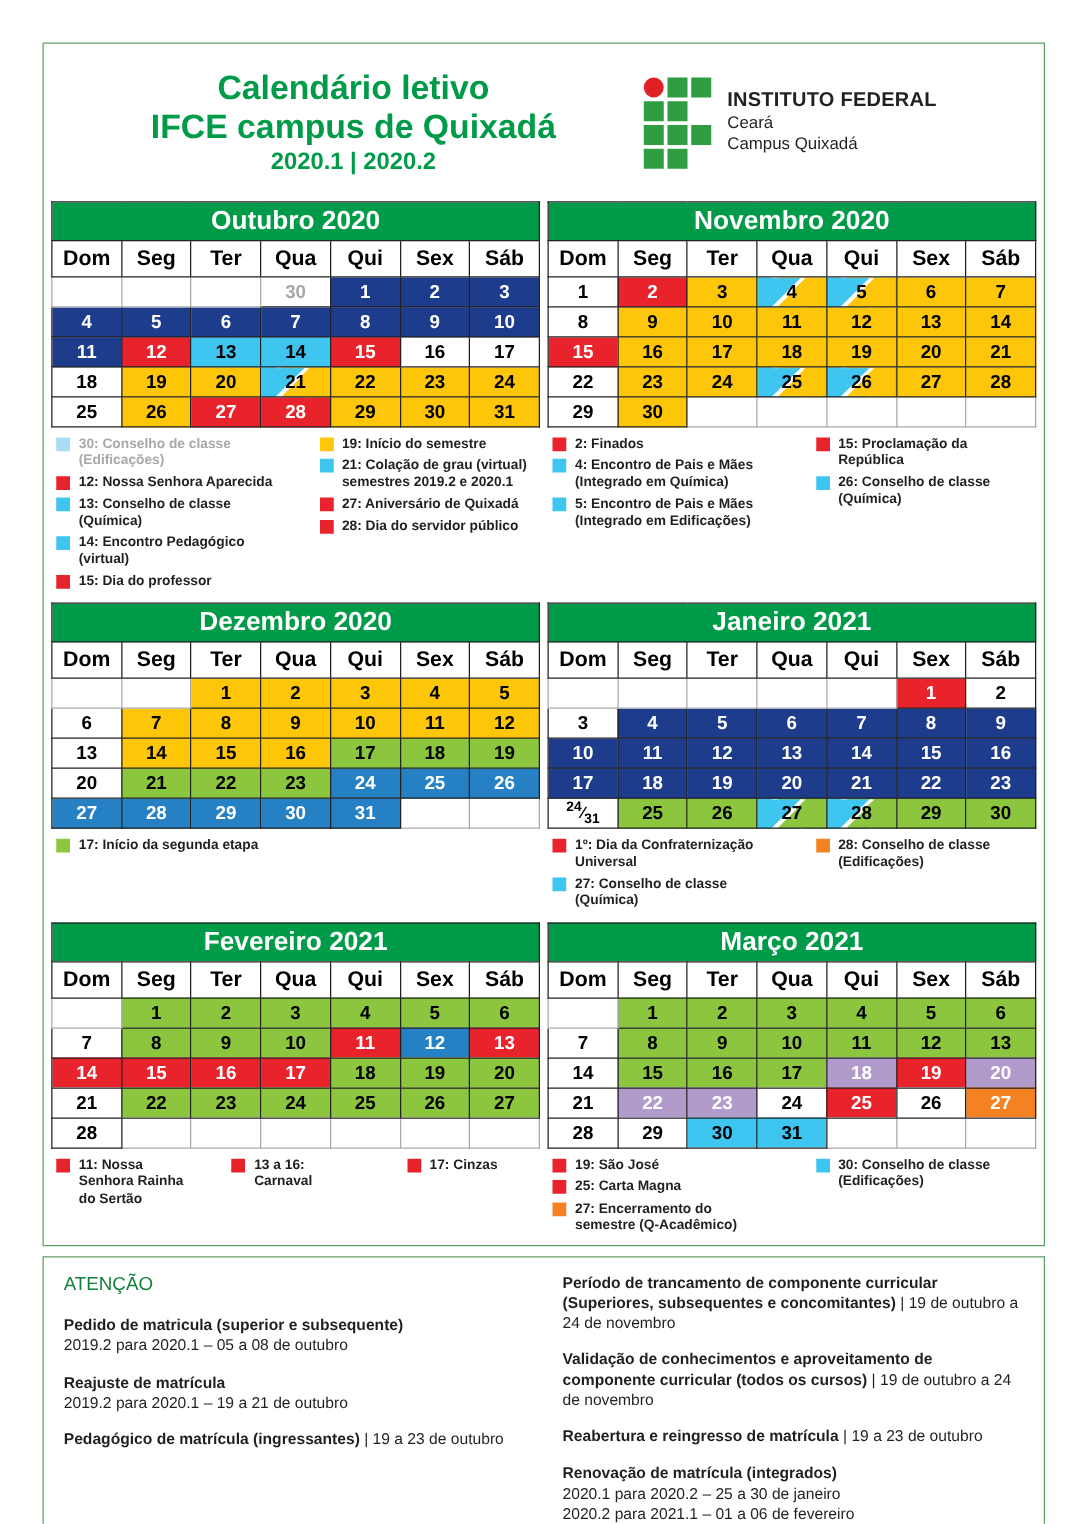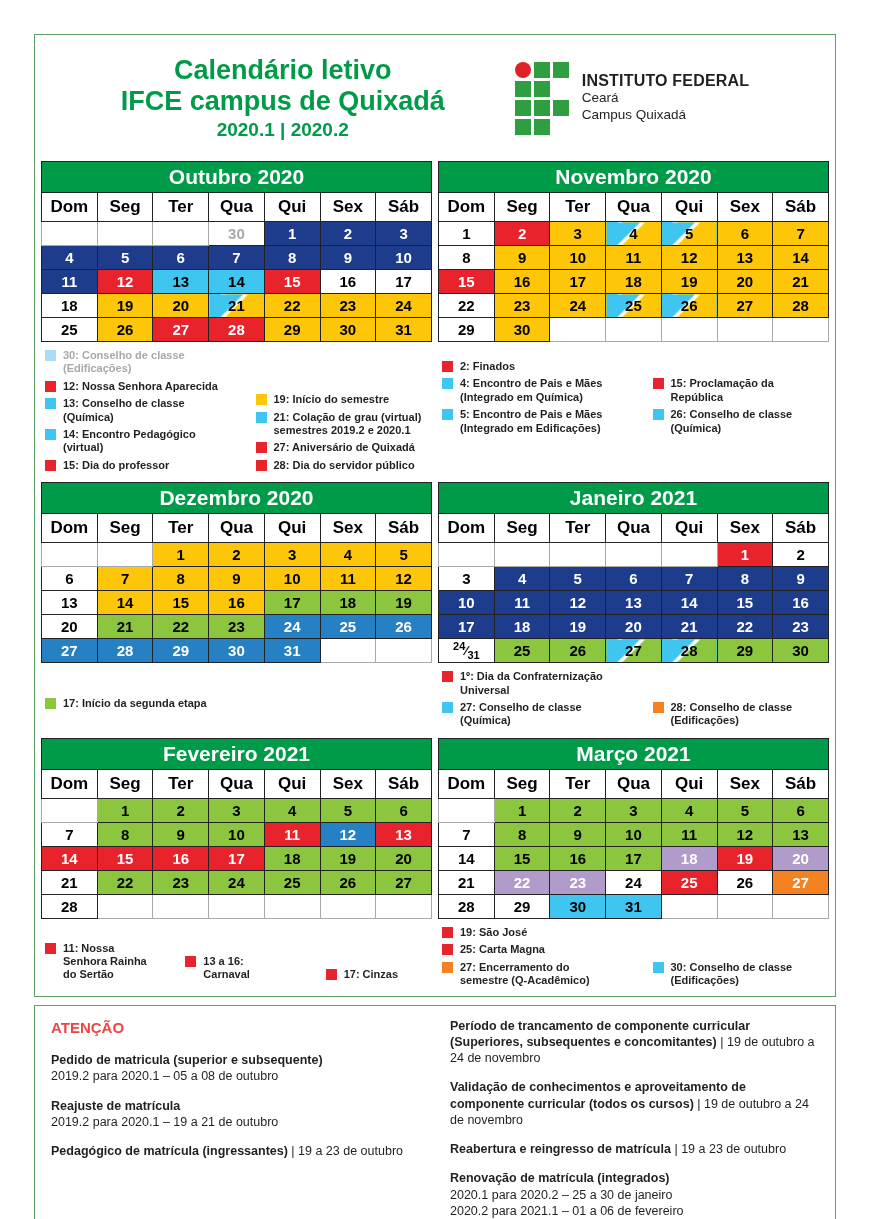--- a/index.html
+++ b/index.html
@@ -30,32 +30,32 @@
   th.mtitle { background: #009B48; color: #fff; font-size: 21px; font-weight: bold; height: 31px; border: 1px solid #222; }
   tr.wd th { font-size: 17px; font-weight: bold; height: 29px; border: 1px solid #222; background: #fff; color: #000; }
   td.day { height: 24px; text-align: center; font-weight: bold; font-size: 15px; border: 1px solid #222; background: #fff; color: #000; }
   td.day.empty { border: 1px solid #a9a9a9; }
   td.day.wt { color: #fff; }
   td.day.gt { color: #A6A8AB; }
   .fr-top { font-size: 11px; vertical-align: 5px; }
   .fr-slash { font-size: 13px; }
   .fr-bot { font-size: 11px; vertical-align: -4px; }
 
-  .notes { display: flex; gap: 36px; margin: 7px 2px 0 4px; align-items: flex-end; }
+  .notes { display: flex; gap: 36px; margin: 7px 2px 0 4px; align-items: flex-start; }
   .ncol { flex: 1; display: flex; flex-direction: column; gap: 4px; }
   .nitem { display: flex; gap: 7px; font-size: 11px; font-weight: bold; line-height: 1.22; }
   .nitem .nsw { width: 11px; height: 11px; flex: 0 0 11px; margin-top: 1px; }
   .nitem.faded { color: #A6A8AB; }
   .month:nth-child(-n+2) .notes { min-height: 86px; }
   .month:nth-child(n+3):nth-child(-n+4) .notes { min-height: 40px; }
   .month:nth-child(n+5) .notes { min-height: 56px; }
 
   
   .attention-box { margin-top: 8px; padding: 12px 16px 8px 16px; display: grid; grid-template-columns: 1fr 1fr; column-gap: 30px; font-size: 12.5px; line-height: 1.3; }
-  .att-heading { color: #ef4444; font-weight: bold; font-size: 15px; margin-bottom: 15px; }
+  .att-heading { color: #15803d; font-weight: normal; font-size: 15px; margin-bottom: 15px; }
   .att-block { margin-bottom: 13px; }
   .att-title { font-weight: bold; }
   .att-sep { font-weight: normal; }
 </style>
 </head>
 <body>
 
 <div class="page">
 
   <div class="gbox main-box">

